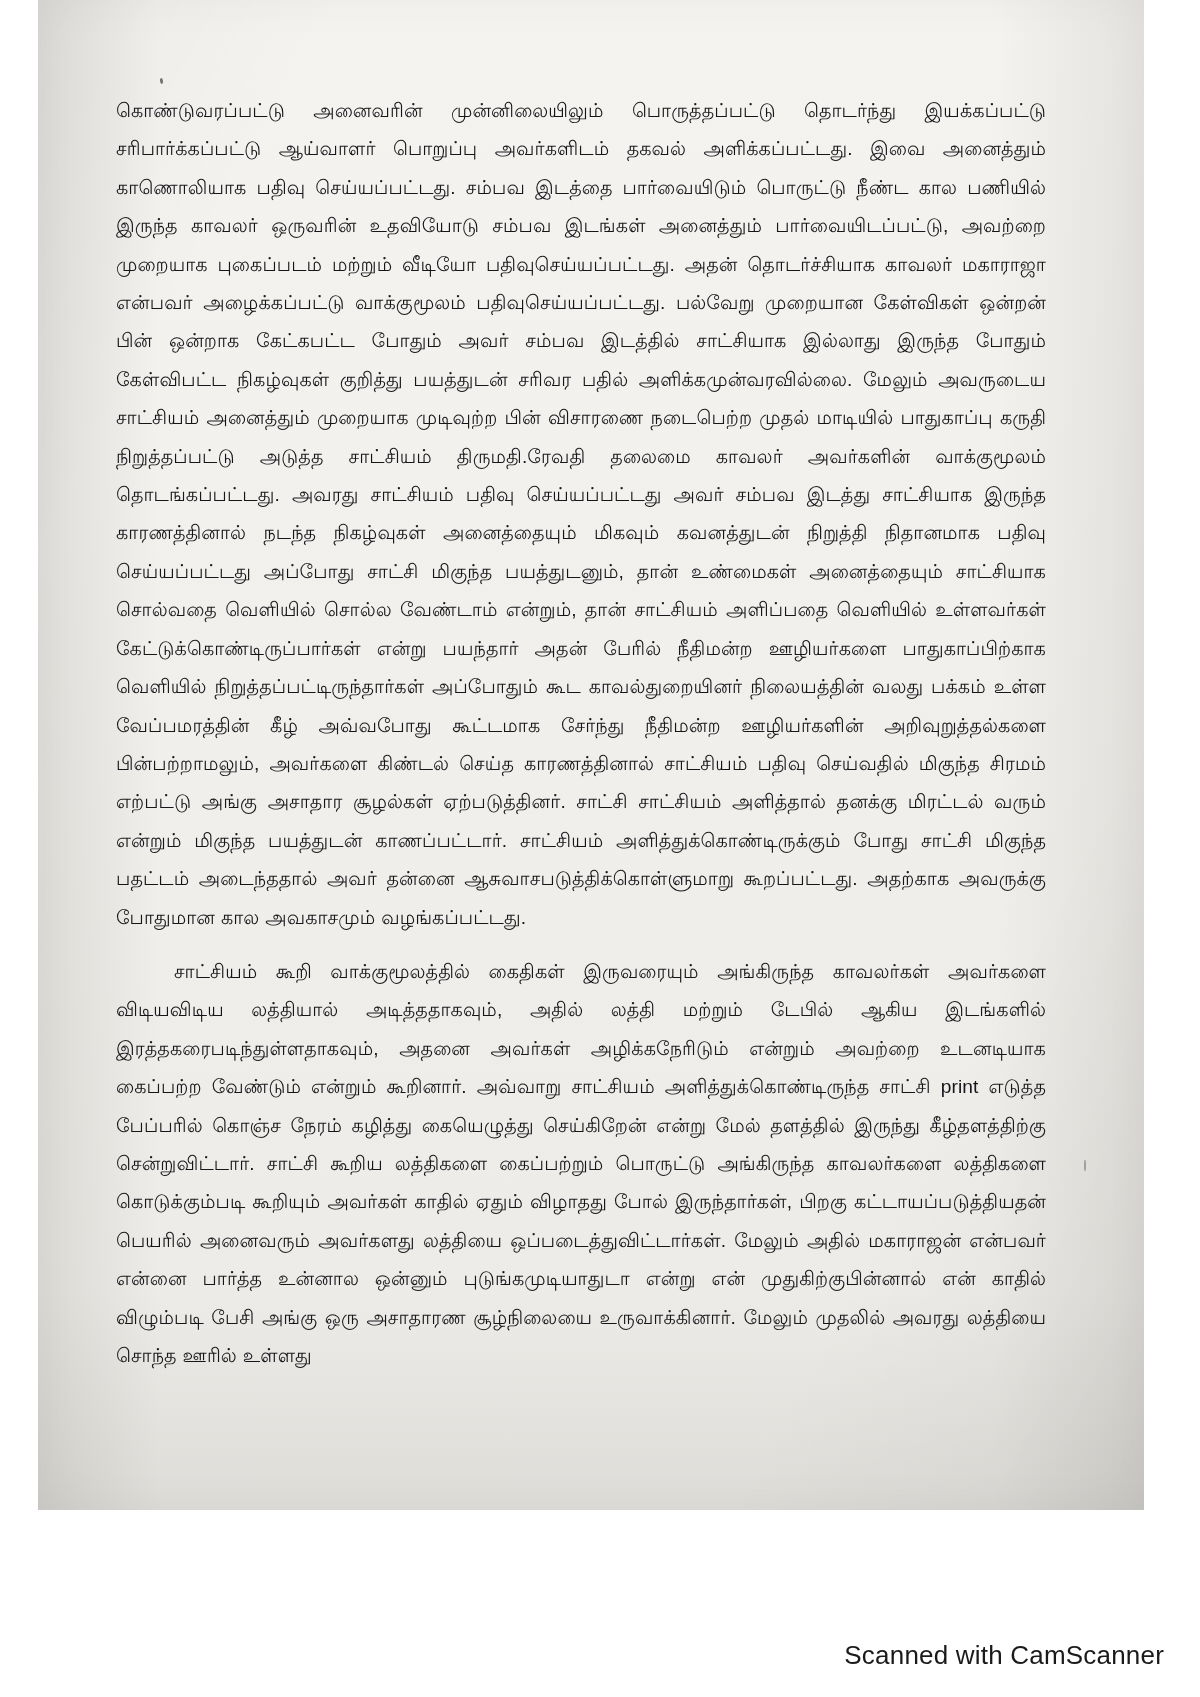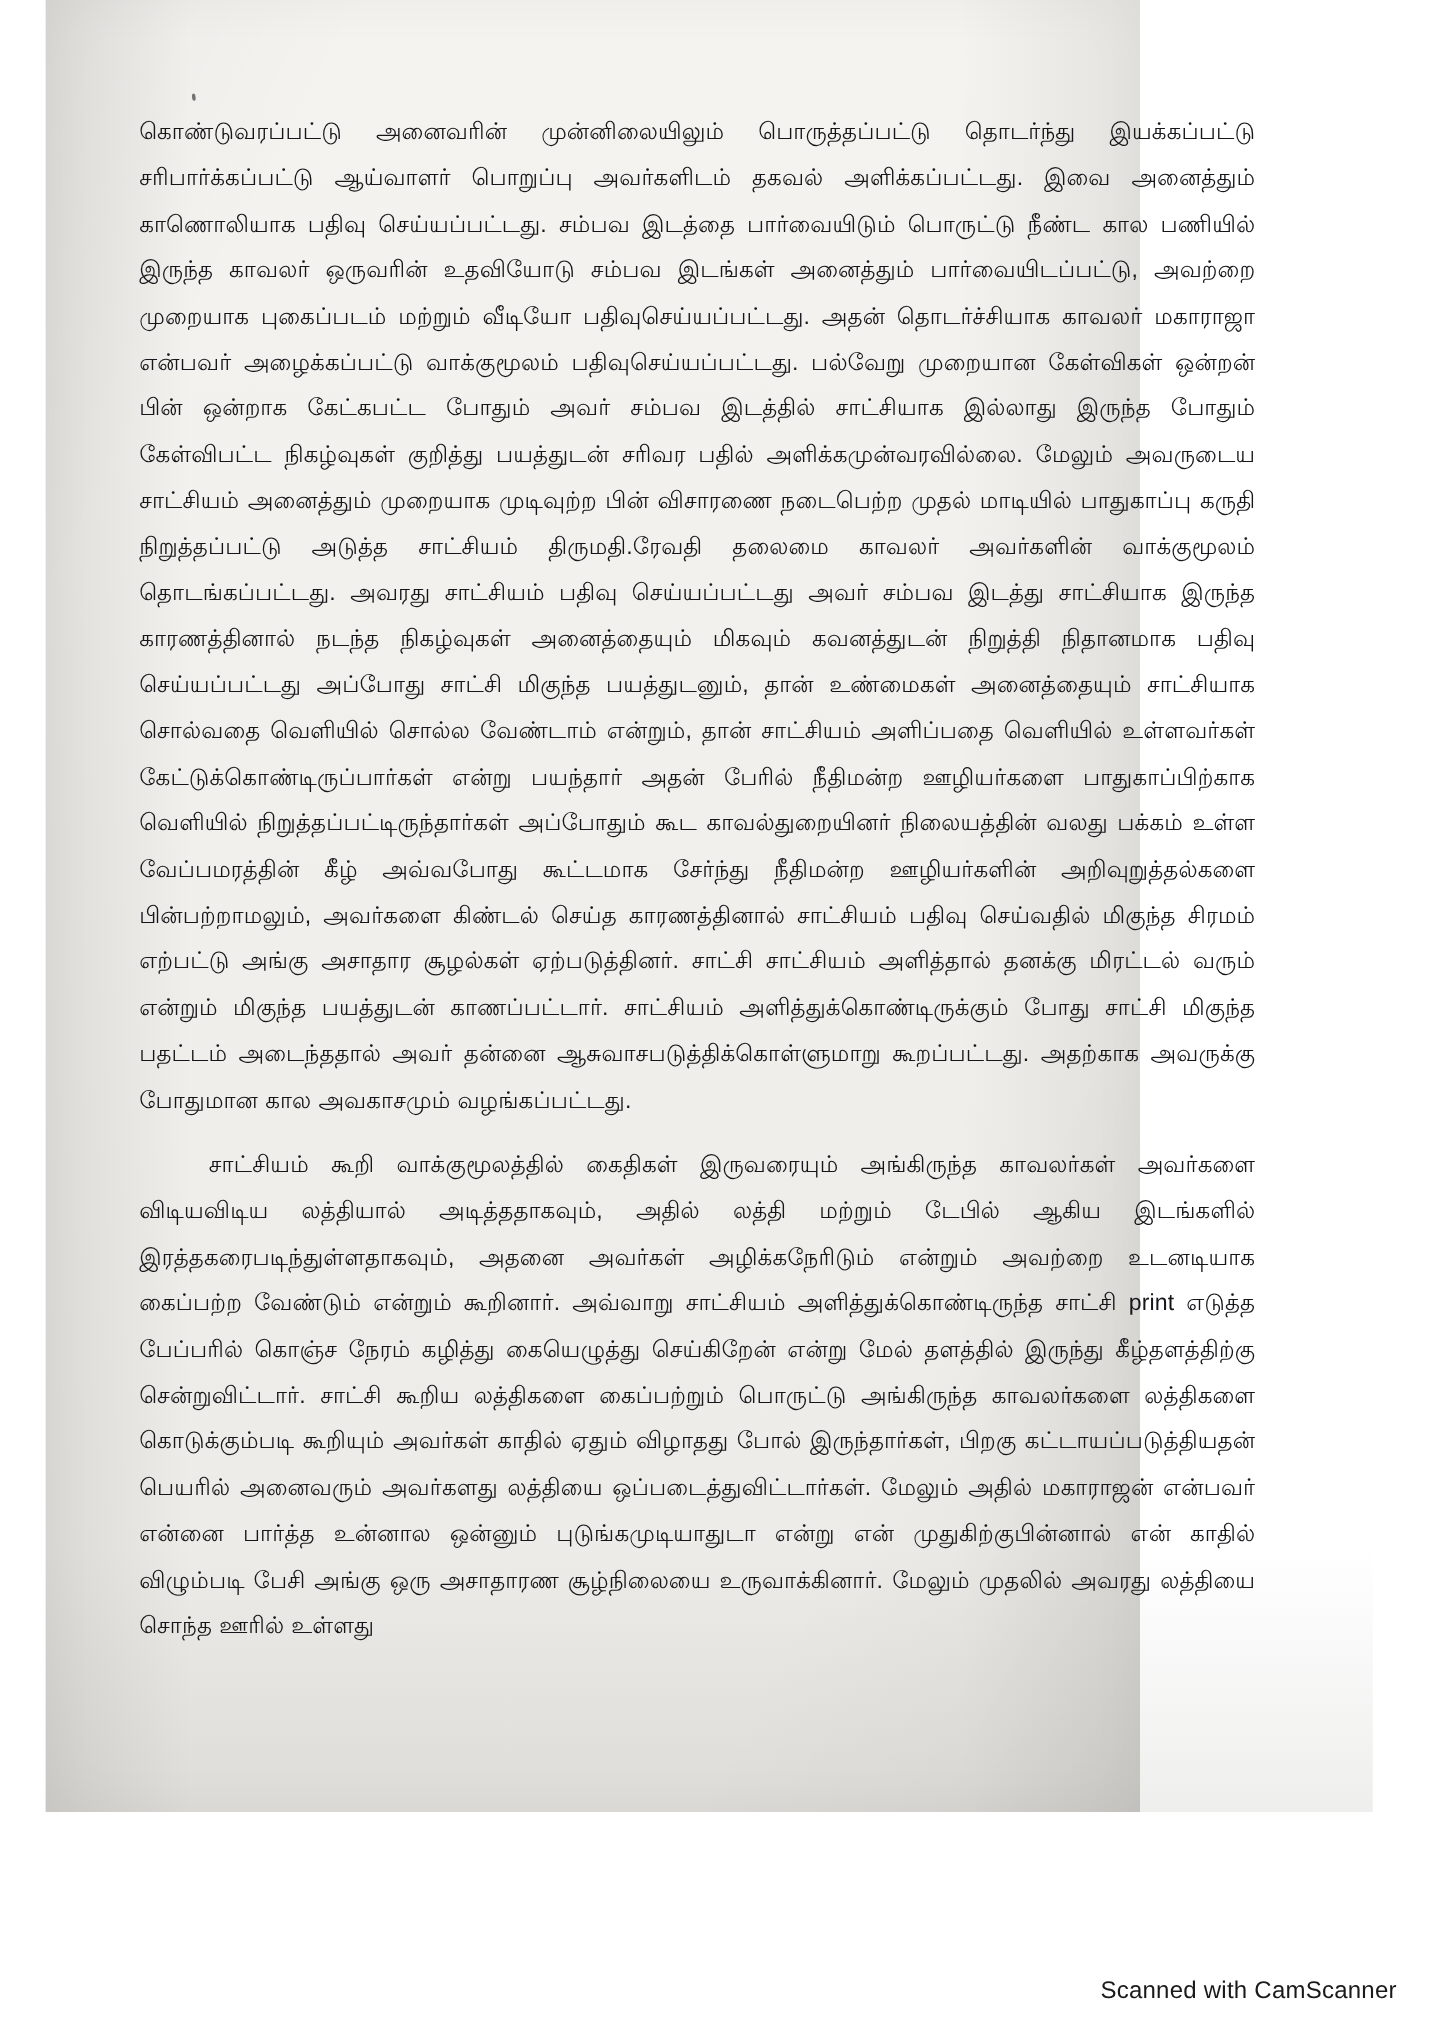--- a/index.html
+++ b/index.html
@@ -19,21 +19,21 @@
     margin: 0;
     background: #ffffff;
     overflow: hidden;
   }
 
   
   .sheet {
     position: absolute;
     left: 38px;
     top: 0px;
-    width: 912px;
+    width: 1106px;
     height: 1510px;
     background:
       linear-gradient(118deg, rgba(0,0,0,0.035) 0%, rgba(0,0,0,0.0) 16%, rgba(0,0,0,0.0) 78%, rgba(0,0,0,0.05) 100%),
       linear-gradient(to bottom, #f4f3f0 0%, #f2f1ee 30%, #efeeea 62%, #eceae6 100%);
     box-shadow: inset 0 0 48px rgba(0,0,0,0.045);
   }
 
   
   .shade-a, .shade-b, .shade-c {
     position: absolute;
@@ -99,21 +99,21 @@
     border-radius: 40%;
     opacity: .55;
   }
 
   .watermark {
     position: absolute;
     right: 36px;
     bottom: 26px;
     color: #1a1a1a;
     font-family: "Liberation Sans", "DejaVu Sans", sans-serif;
-    font-size: 20px;
+    font-size: 26px;
     letter-spacing: 0.2px;
     white-space: nowrap;
   }
 </style>
 </head>
 <body>
 
 <div class="page">
 
   <div class="sheet">

